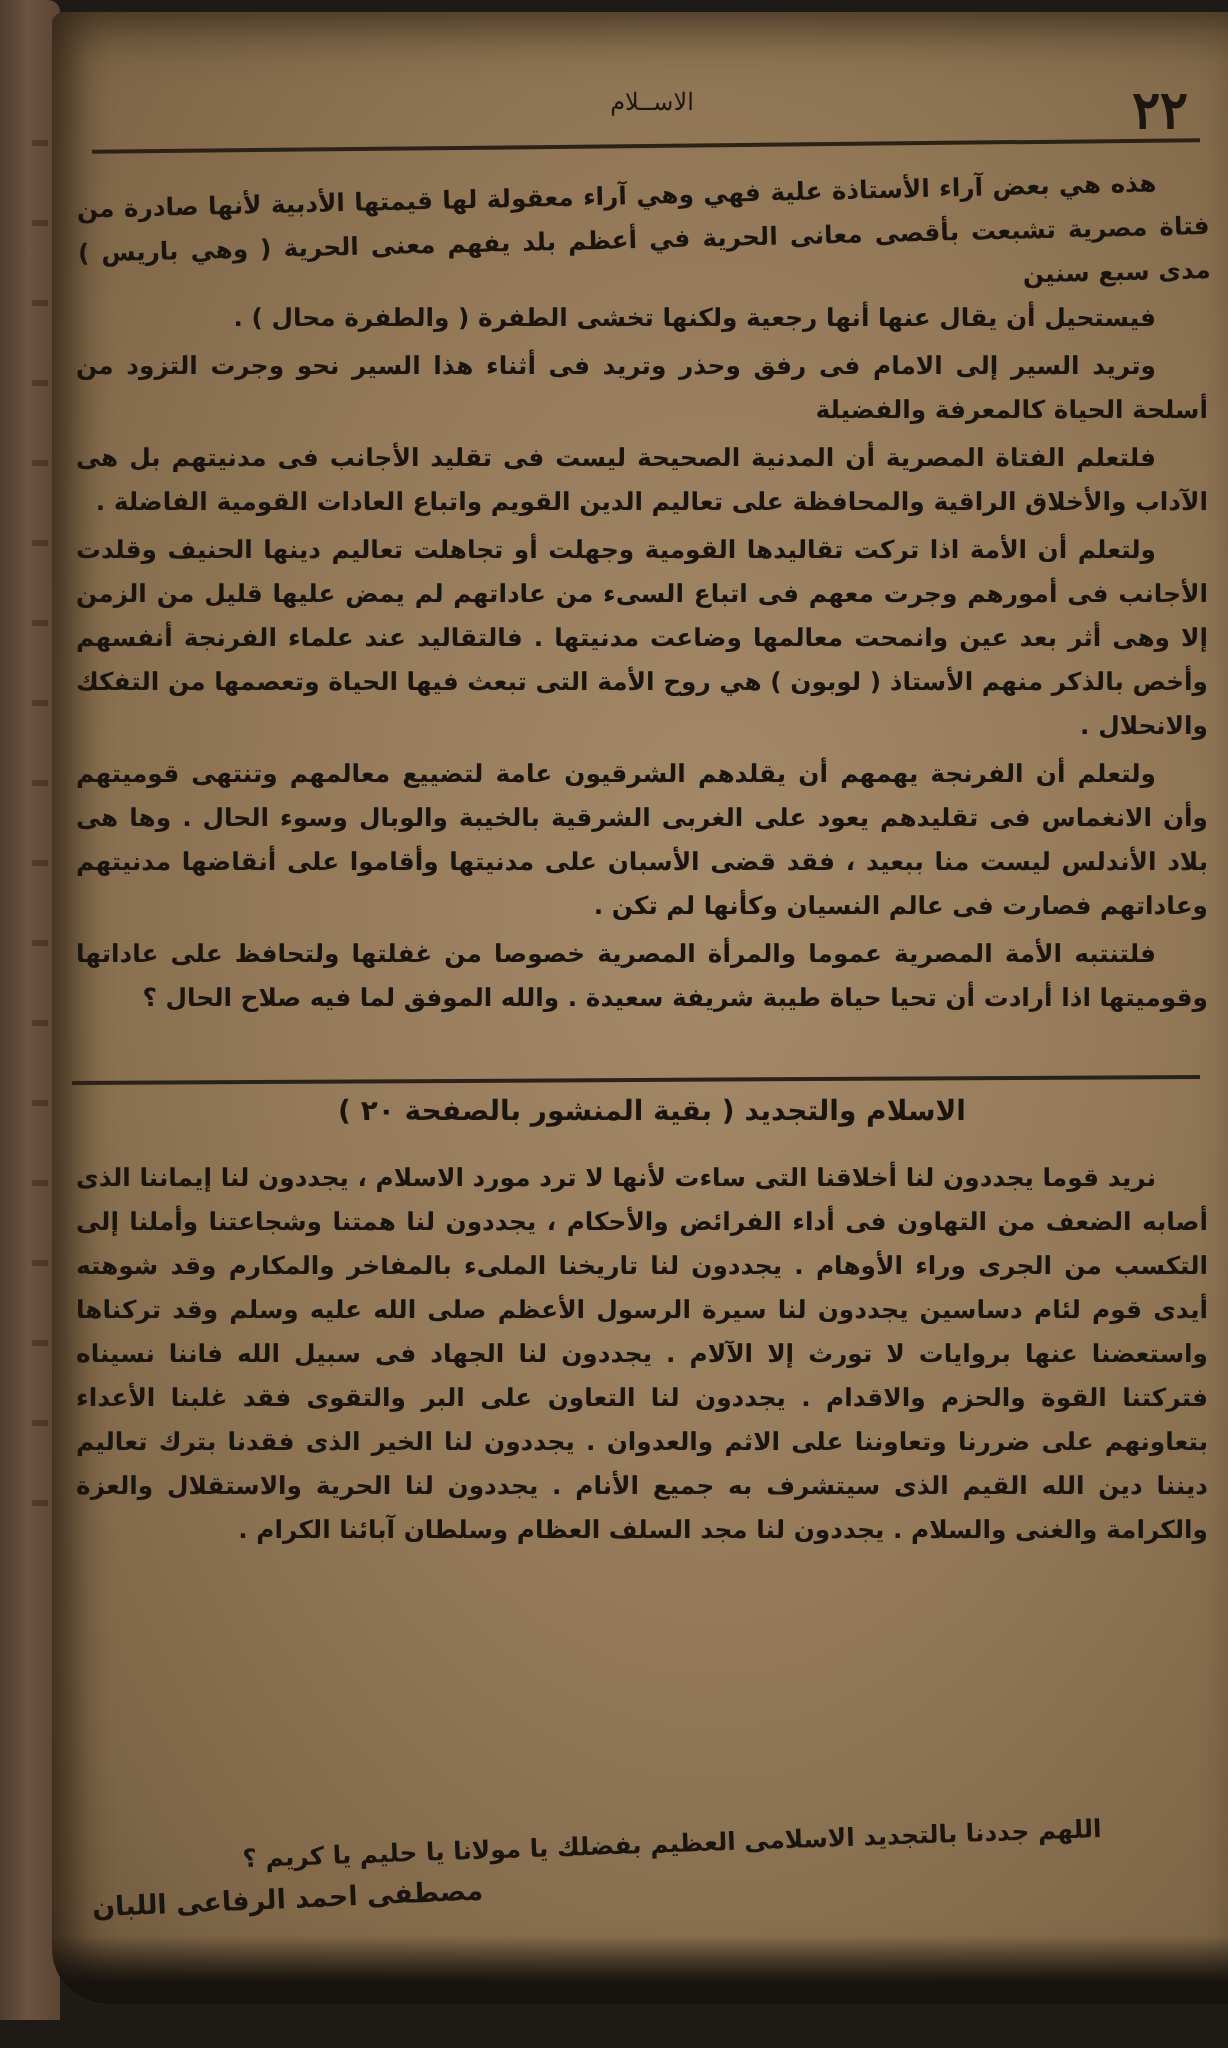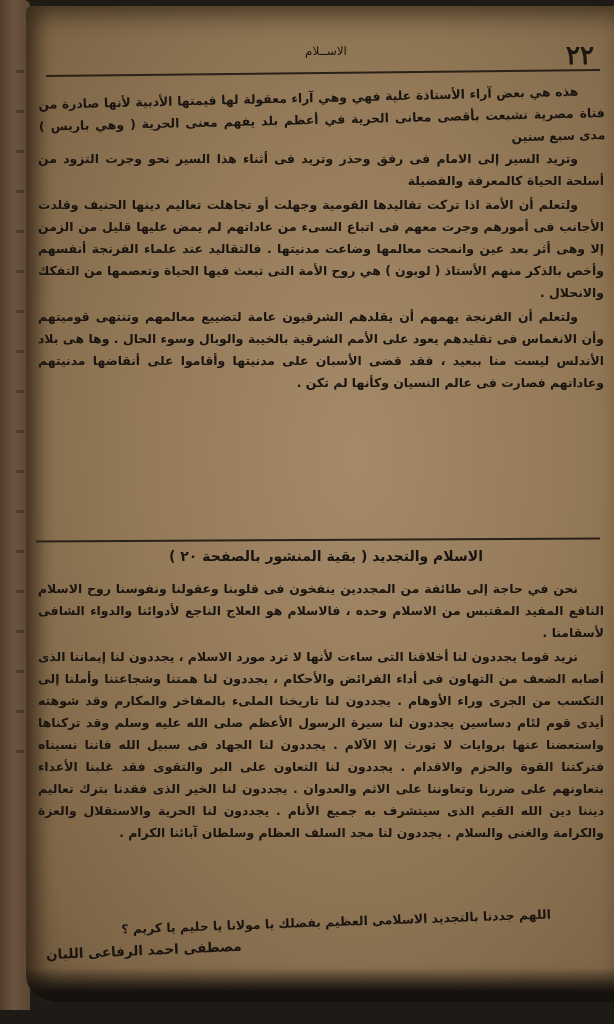--- a/index.html
+++ b/index.html
@@ -81,30 +81,32 @@
 
 <div class="page">
   <div class="header">
     <span class="page-number">٢٢</span>
     <div class="running-title">الاســلام</div>
   </div>
   <div class="header-rule"></div>
 
   <div class="body-text section1">
     <p>هذه هي بعض آراء الأستاذة علية فهي وهي آراء معقولة لها قيمتها الأدبية لأنها صادرة من فتاة مصرية تشبعت بأقصى معانى الحرية في أعظم بلد يفهم معنى الحرية ( وهي باريس ) مدى سبع سنين</p>
+    <p>فيستحيل أن يقال عنها أنها رجعية ولكنها تخشى الطفرة ( والطفرة محال ) .</p>
     <p>وتريد السير إلى الامام فى رفق وحذر وتريد فى أثناء هذا السير نحو وجرت التزود من أسلحة الحياة كالمعرفة والفضيلة</p>
+    <p>فلتعلم الفتاة المصرية أن المدنية الصحيحة ليست فى تقليد الأجانب فى مدنيتهم بل هى الآداب والأخلاق الراقية والمحافظة على تعاليم الدين القويم واتباع العادات القومية الفاضلة .</p>
     <p>ولتعلم أن الأمة اذا تركت تقاليدها القومية وجهلت أو تجاهلت تعاليم دينها الحنيف وقلدت الأجانب فى أمورهم وجرت معهم فى اتباع السىء من عاداتهم لم يمض عليها قليل من الزمن إلا وهى أثر بعد عين وانمحت معالمها وضاعت مدنيتها . فالتقاليد عند علماء الفرنجة أنفسهم وأخص بالذكر منهم الأستاذ ( لوبون ) هي روح الأمة التى تبعث فيها الحياة وتعصمها من التفكك والانحلال .</p>
-    <p>ولتعلم أن الفرنجة يهمهم أن يقلدهم الشرقيون عامة لتضييع معالمهم وتنتهى قوميتهم وأن الانغماس فى تقليدهم يعود على الأمم الشرقية بالخيبة والوبال وسوء الحال . وها هى بلاد الأندلس ليست منا ببعيد ، فقد قضى الأسبان على مدنيتها وأقاموا على أنقاضها مدنيتهم وعاداتهم فصارت فى عالم النسيان وكأنها لم تكن .</p>
+    <p>ولتعلم أن الفرنجة يهمهم أن يقلدهم الشرقيون عامة لتضييع معالمهم وتنتهى قوميتهم وأن الانغماس فى تقليدهم يعود على الغربى الشرقية بالخيبة والوبال وسوء الحال . وها هى بلاد الأندلس ليست منا ببعيد ، فقد قضى الأسبان على مدنيتها وأقاموا على أنقاضها مدنيتهم وعاداتهم فصارت فى عالم النسيان وكأنها لم تكن .</p>
+    <p>فلتنتبه الأمة المصرية عموما والمرأة المصرية خصوصا من غفلتها ولتحافظ على عاداتها وقوميتها اذا أرادت أن تحيا حياة طيبة شريفة سعيدة . والله الموفق لما فيه صلاح الحال ؟</p>
   </div>
 
   <div class="section-rule"></div>
   <div class="section-title">الاسلام والتجديد ( بقية المنشور بالصفحة ٢٠ )</div>
 
   <div class="body-text section2">
-    <p>نحن في حاجة إلى طائفة من المجددين ينفخون فى قلوبنا وعقولنا ونفوسنا روح الاسلام النافع المفيد المقتبس من الاسلام وحده ، فالاسلام هو العلاج الناجع لأدوائنا والدواء الشافى لأسقامنا .</p>
     <p>نريد قوما يجددون لنا أخلاقنا التى ساءت لأنها لا ترد مورد الاسلام ، يجددون لنا إيماننا الذى أصابه الضعف من التهاون فى أداء الفرائض والأحكام ، يجددون لنا همتنا وشجاعتنا وأملنا إلى التكسب من الجرى وراء الأوهام . يجددون لنا تاريخنا الملىء بالمفاخر والمكارم وقد شوهته أيدى قوم لئام دساسين يجددون لنا سيرة الرسول الأعظم صلى الله عليه وسلم وقد تركناها واستعضنا عنها بروايات لا تورث إلا الآلام . يجددون لنا الجهاد فى سبيل الله فاننا نسيناه فتركتنا القوة والحزم والاقدام . يجددون لنا التعاون على البر والتقوى فقد غلبنا الأعداء بتعاونهم على ضررنا وتعاوننا على الاثم والعدوان . يجددون لنا الخير الذى فقدنا بترك تعاليم ديننا دين الله القيم الذى سيتشرف به جميع الأنام . يجددون لنا الحرية والاستقلال والعزة والكرامة والغنى والسلام . يجددون لنا مجد السلف العظام وسلطان آبائنا الكرام .</p>
   </div>
 
   <div class="closing">اللهم جددنا بالتجديد الاسلامى العظيم بفضلك يا مولانا يا حليم يا كريم ؟</div>
   <div class="signature">مصطفى احمد الرفاعى اللبان</div>
 
   <div class="bottom-shadow"></div>
 </div>
 
 </body></html>

